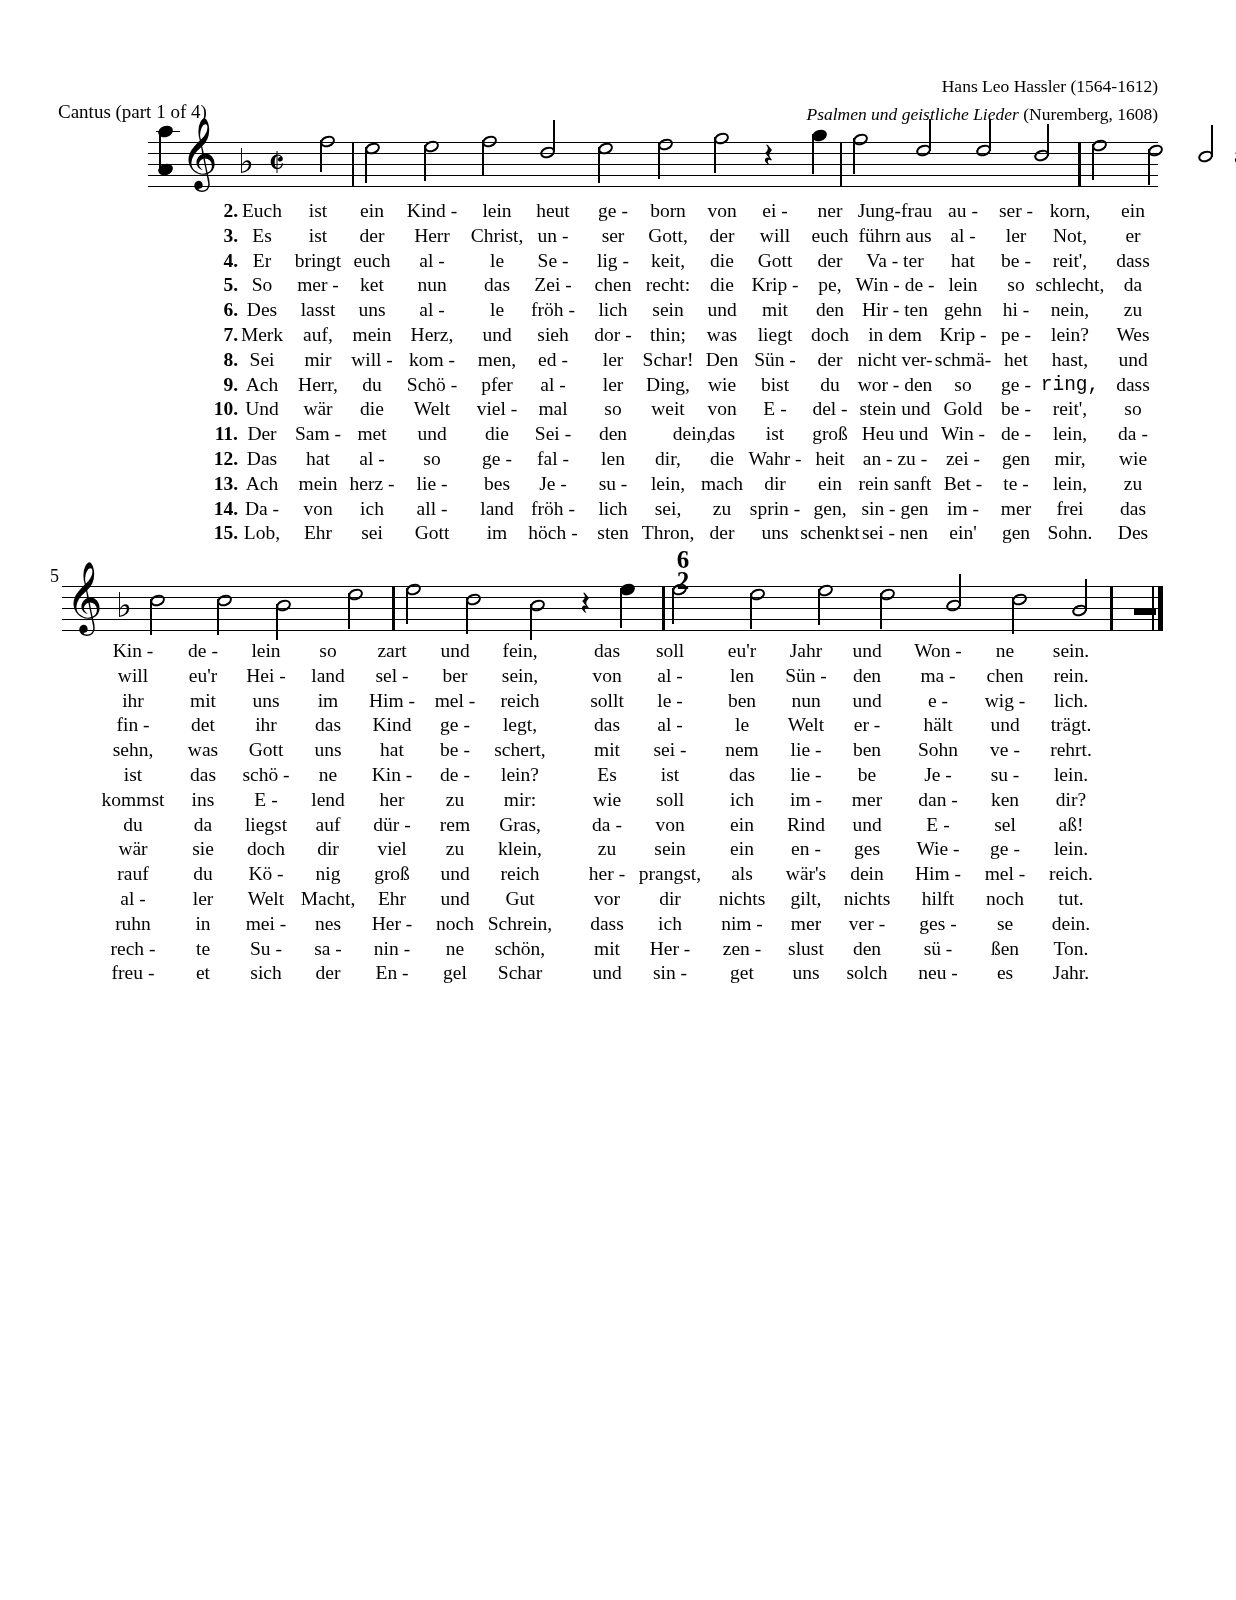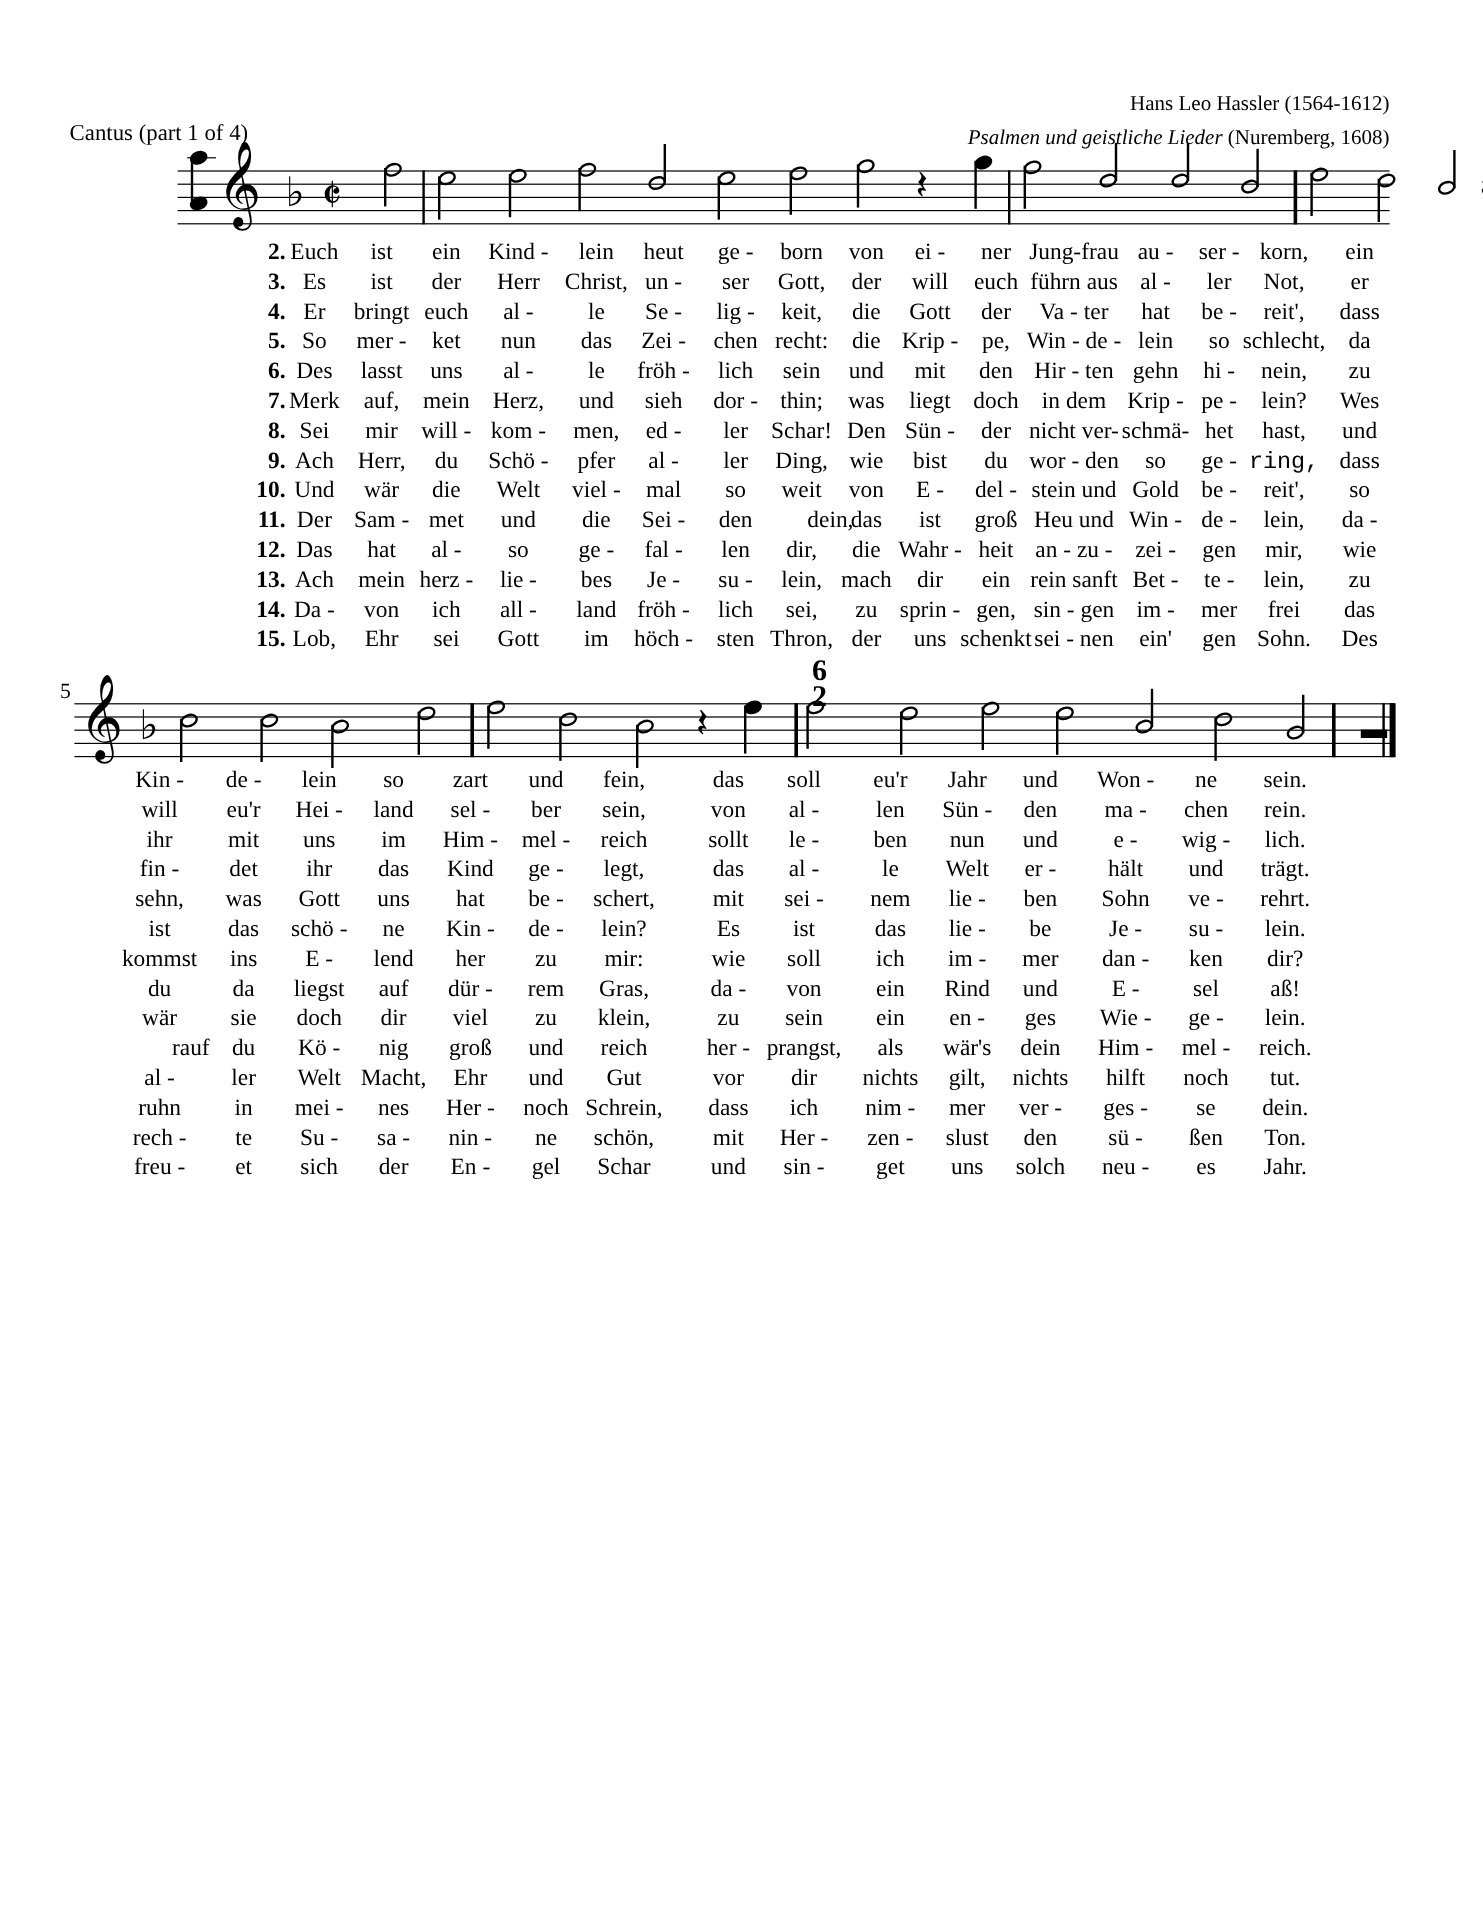--- a/index.html
+++ b/index.html
@@ -738,21 +738,21 @@
         <span class="syl" style="left: 607px;">zu</span>
         <span class="syl" style="left: 670px;">sein</span>
         <span class="syl" style="left: 742px;">ein</span>
         <span class="syl" style="left: 806px;">en -</span>
         <span class="syl" style="left: 867px;">ges</span>
         <span class="syl" style="left: 938px;">Wie -</span>
         <span class="syl" style="left: 1005px;">ge -</span>
         <span class="syl" style="left: 1071px;">lein.</span>
       </div>
       <div class="lyricrow">
-        <span class="syl" style="left: 133px; margin-left: 26px;">rauf</span>
+        <span class="syl" style="left: 133px;">rauf</span>
         <span class="syl" style="left: 203px;">du</span>
         <span class="syl" style="left: 266px;">Kö -</span>
         <span class="syl" style="left: 328px;">nig</span>
         <span class="syl" style="left: 392px;">groß</span>
         <span class="syl" style="left: 455px;">und</span>
         <span class="syl" style="left: 520px;">reich</span>
         <span class="syl" style="left: 607px;">her -</span>
         <span class="syl" style="left: 670px;">prangst,</span>
         <span class="syl" style="left: 742px;">als</span>
         <span class="syl" style="left: 806px;">wär's</span>

